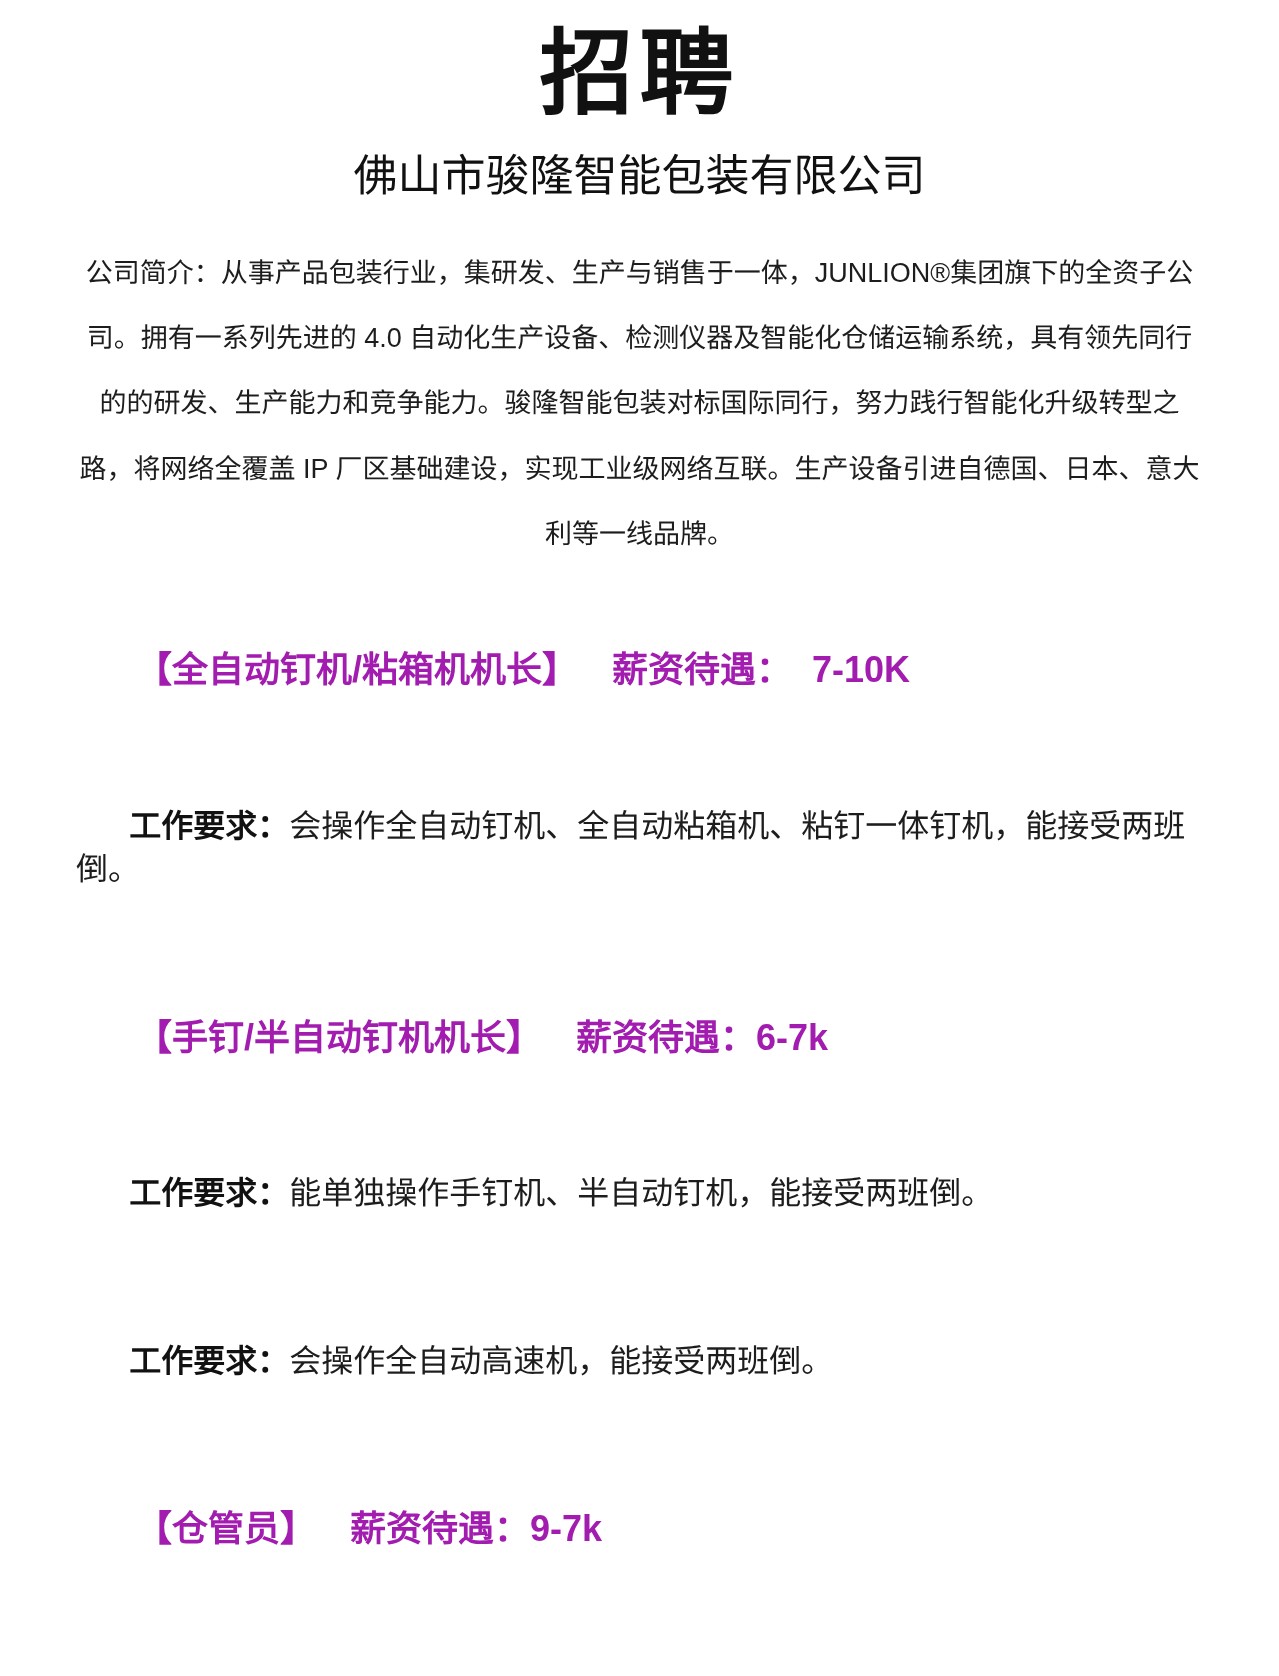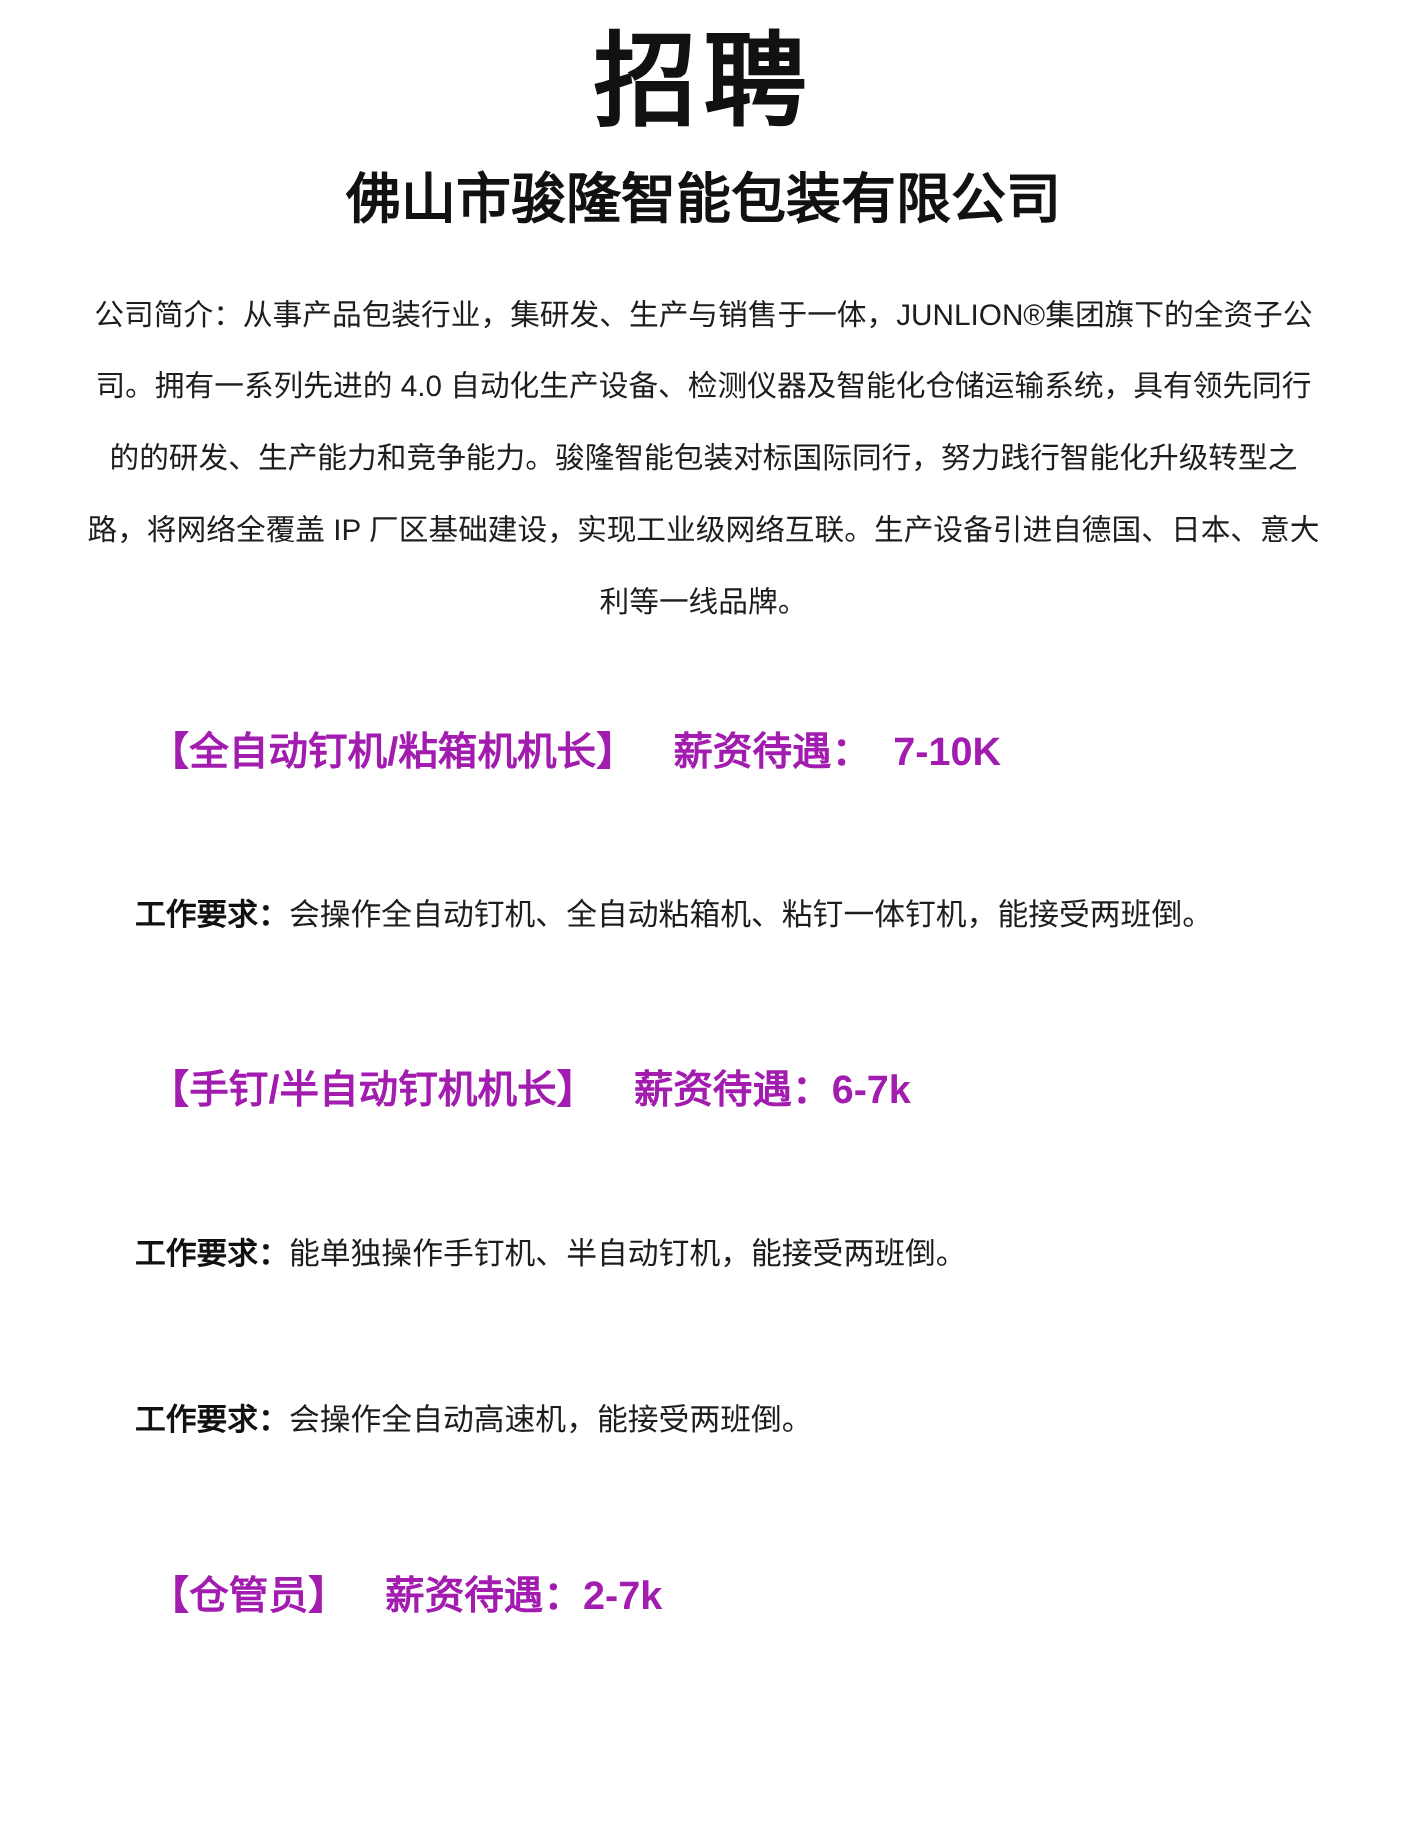--- a/index.html
+++ b/index.html
@@ -24,22 +24,22 @@
     text-align: center;
     font-size: 94px;
     font-weight: 900;
     letter-spacing: 6px;
     line-height: 1.15;
     margin: 6px 0 0 0;
     color: #111111;
   }
   .company-name {
     text-align: center;
-    font-size: 50px;
-    font-weight: 700;
+    font-size: 44px;
+    font-weight: 400;
     margin-top: 12px;
     color: #111111;
   }
   .intro {
     font-size: 27px;
     line-height: 2.42;
     margin-top: 20px;
     color: #1d1d1d;
     white-space: pre-wrap;
     text-align: center;
@@ -52,21 +52,21 @@
     font-weight: 800;
     line-height: 1.2;
     color: #a21caf;
     white-space: pre-wrap;
   }
   .job-salary {
     margin-left: 34px;
     white-space: pre-wrap;
   }
   .job-req {
-    font-size: 28px;
+    font-size: 32px;
     margin-top: 27px;
     line-height: 1.35;
     color: #1d1d1d;
     white-space: pre-wrap;
   }
   .req-label {
     font-weight: 800;
     color: #111111;
   }
 </style>
@@ -100,21 +100,21 @@
   </section>
 
   <section class="job">
     <p class="job-req">
       <span class="req-label">工作要求：</span><span>会操作全自动高速机，能接受两班倒。</span>
     </p>
   </section>
 
   <section class="job">
     <div class="job-header">
-      <span>【仓管员】</span><span class="job-salary">薪资待遇：2-7k</span>
+      <span>【仓管员】</span><span class="job-salary">薪资待遇：9-7k</span>
     </div>
     <p class="job-req">
       
     </p>
 
   </section>
 
 </div>
 
 </body></html>

